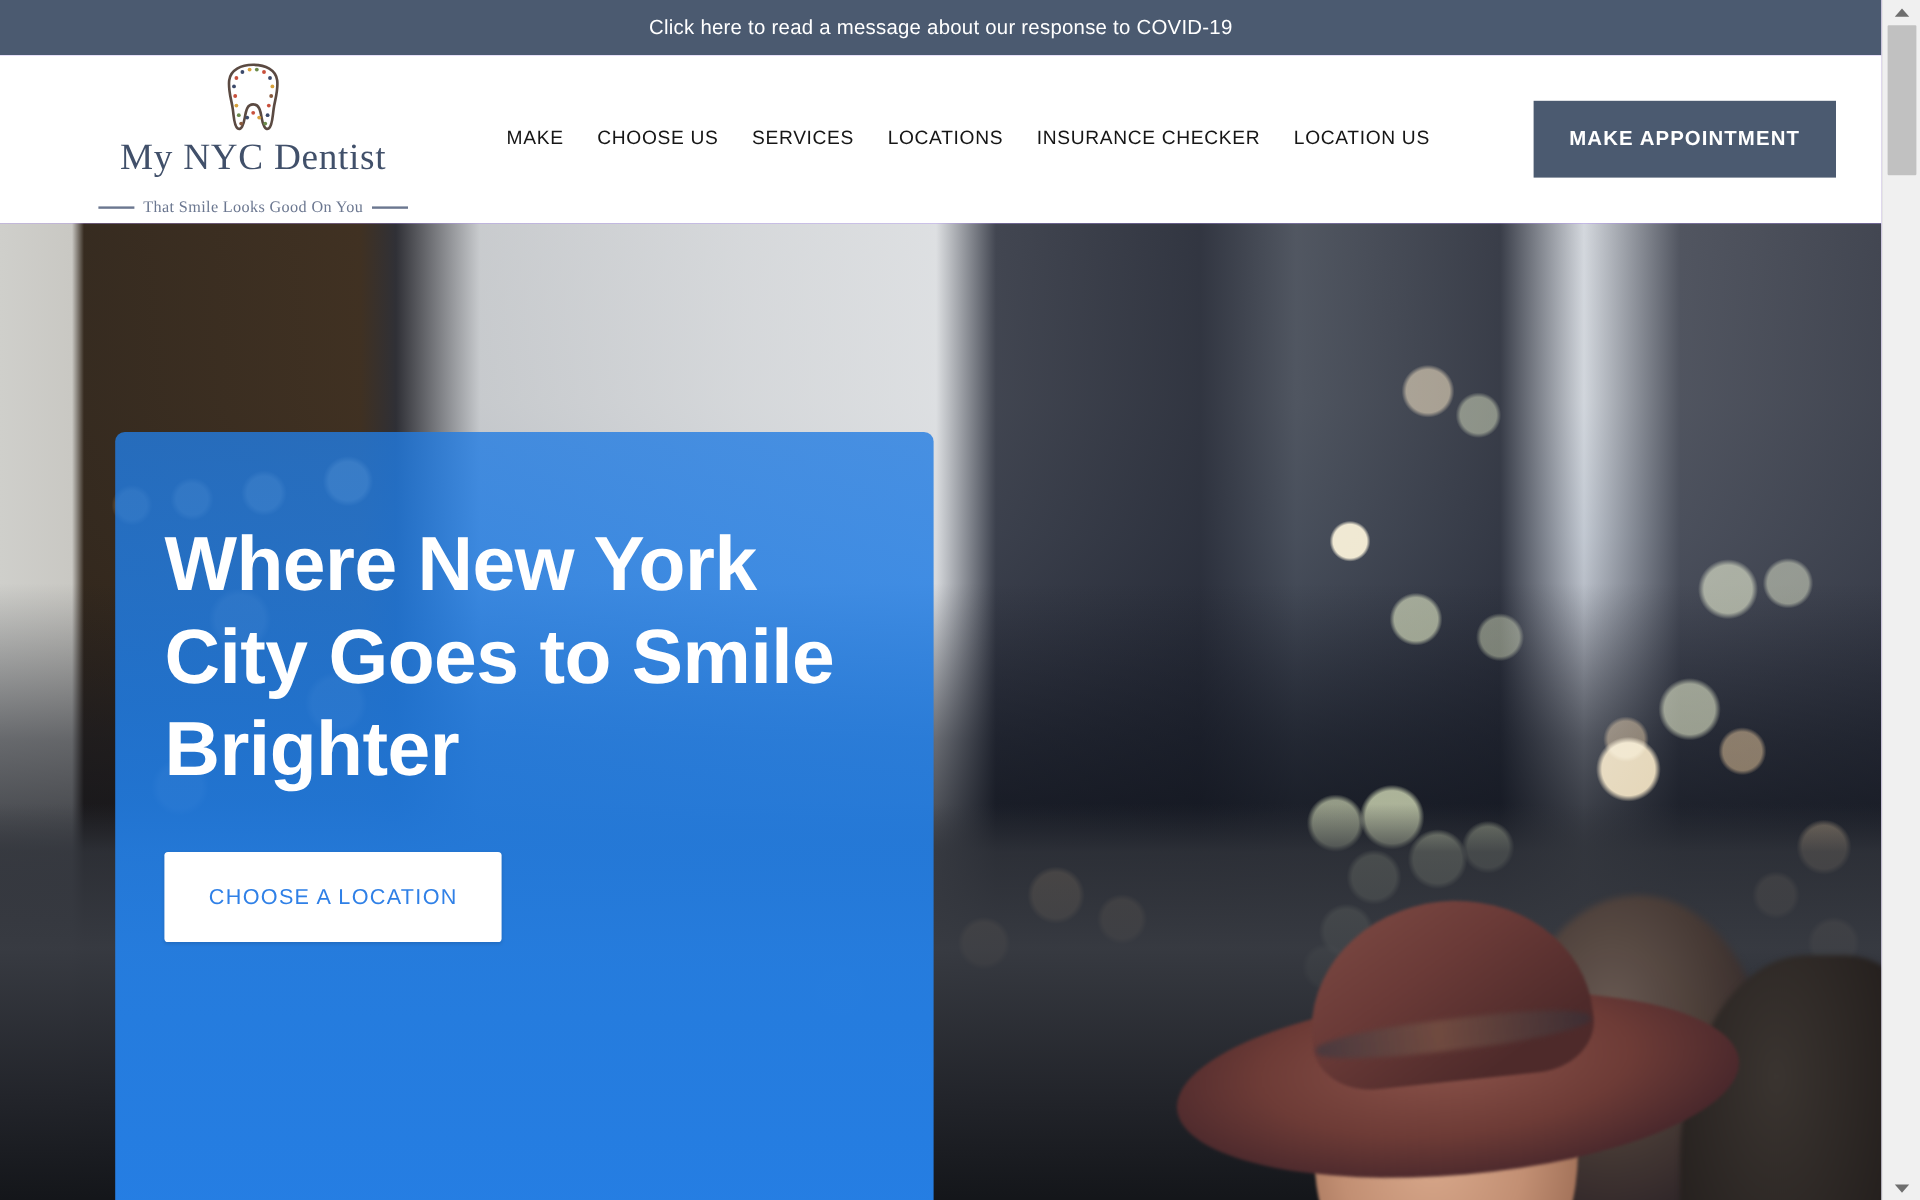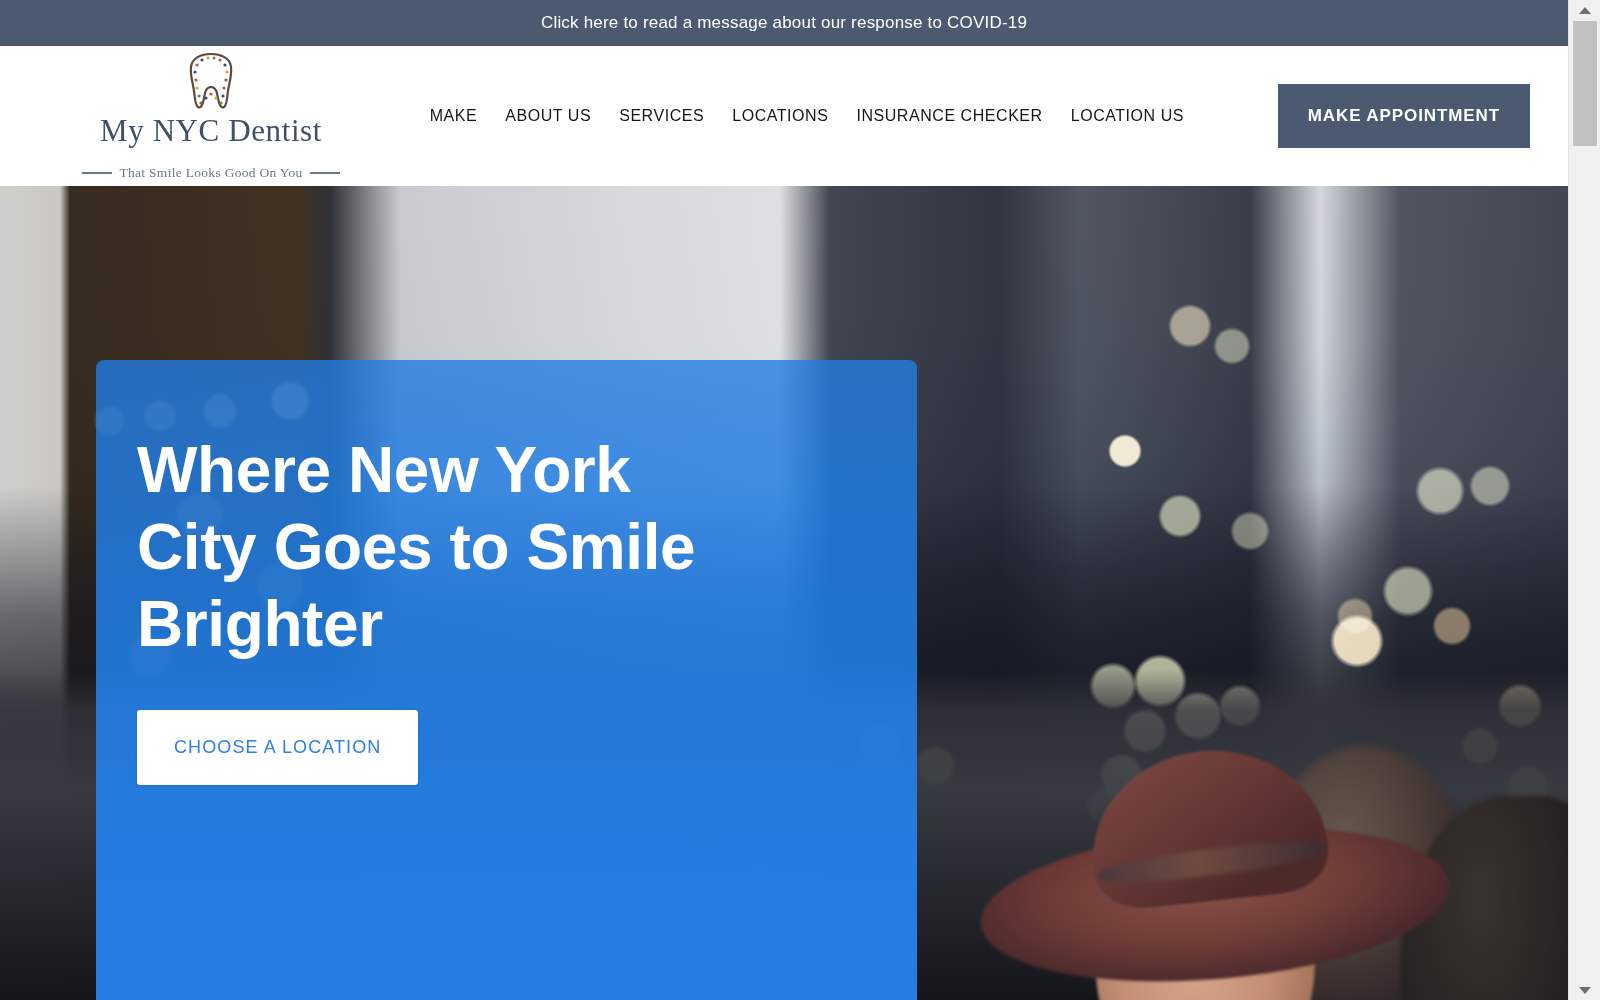--- a/index.html
+++ b/index.html
@@ -258,21 +258,21 @@
     width:220px; height:250px;
     border-radius:46% 46% 52% 52% / 38% 38% 62% 62%;
     background:radial-gradient(ellipse at 45% 40%, #d9a98c 0%, #c28f73 45%, #9a6a52 80%, #6e4737 100%);
     filter:blur(1.5px);
   }
 
   
   .hero-panel {
     position:absolute;
     left:96px; top:174px;
-    width:821px; height:640px;
+    width:682px; height:640px;
     background:
       linear-gradient(to bottom, rgba(34,124,226,.80) 0%, rgba(33,126,230,.86) 35%, rgba(36,129,233,.93) 70%, rgba(38,130,235,.96) 100%);
     border-radius:8px 8px 0 0;
     padding:72px 0 0 41px;
   }
   .hero-h1 {
     color:#ffffff;
     font-size:64px;
     font-weight:bold;
     line-height:1.205;
@@ -348,21 +348,21 @@
         <span class="logo-word">My NYC Dentist</span>
         <span class="logo-tag-row">
           <span class="logo-rule"></span>
           <span class="logo-tag">That Smile Looks Good On You</span>
           <span class="logo-rule"></span>
         </span>
       </a>
 
       <nav class="nav">
         <a href="#">MAKE</a>
-        <a href="#">ABOUT US</a>
+        <a href="#">CHOOSE US</a>
         <a href="#">SERVICES</a>
         <a href="#">LOCATIONS</a>
         <a href="#">INSURANCE CHECKER</a>
         <a href="#">LOCATION US</a>
       </nav>
 
       <a href="#" class="appt-btn">MAKE APPOINTMENT</a>
     </div>
 
     <div class="hero">

